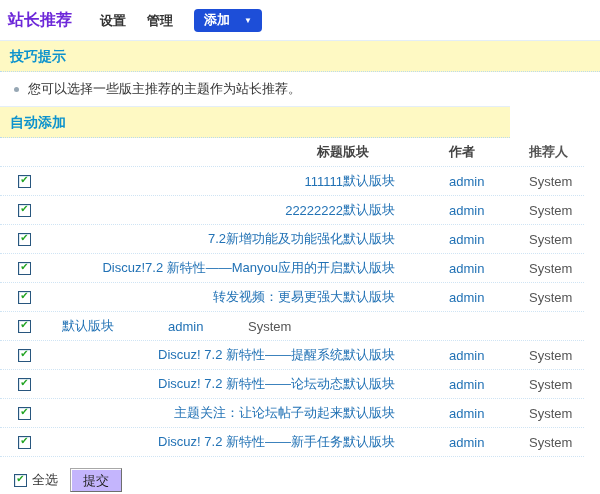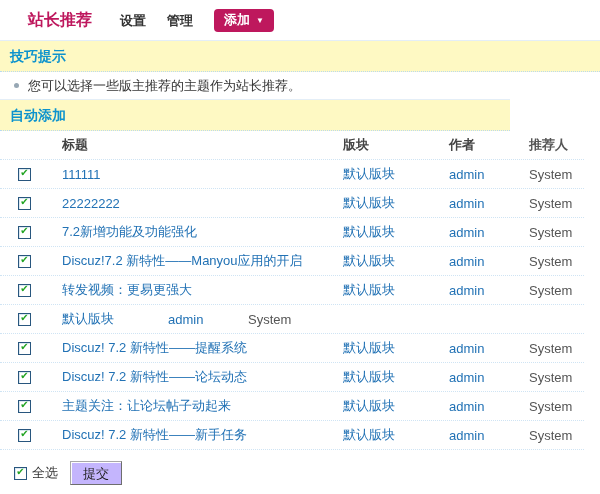--- a/index.html
+++ b/index.html
@@ -10,31 +10,30 @@
     color: #333;
   }
   .page { position: relative; width: 600px; height: 494px; background: #fff; }
 
   
   .topbar {
     display: flex; align-items: center;
     padding: 7px 0 0 8px; height: 34px;
   }
   .page-title {
-    font-size: 16px; font-weight: bold; color: #be185d;
+    font-size: 16px; font-weight: bold; color: #6d28d9;
     margin-right: 28px;
-    margin-left: 20px;
   }
   .tab {
     font-size: 13px; font-weight: bold; color: #333;
     margin-right: 21px; cursor: pointer; text-decoration: none;
   }
   .add-btn {
-    display: inline-flex; align-items: center; gap: 6px;
-    background: #be185d; color: #fff;
+    display: inline-flex; align-items: center; gap: 14px;
+    background: #1d4ed8; color: #fff;
     border: none; border-radius: 4px;
     font-family: inherit; font-size: 13px; font-weight: bold;
     padding: 4px 10px 5px 10px; height: 23px;
     cursor: pointer;
   }
   .caret { font-size: 8px; line-height: 1; position: relative; top: 1px; }
 
   
   .band {
     background: #fef9c3;
@@ -44,39 +43,39 @@
     padding-left: 10px;
     font-size: 14px; font-weight: bold; color: #0d93cd;
     margin-top: 6px;
   }
   .band.full { width: 600px; }
   .band.narrow { width: 510px; }
 
   
   .tip-row {
     display: flex; align-items: center;
-    padding: 10px 0 10px 14px; height: 27px;
+    padding: 10px 0 10px 14px; height: 34px;
     font-size: 13px; color: #333;
   }
   .bullet {
     width: 5px; height: 5px; border-radius: 50%;
     background: #97a7b4; margin-right: 9px; flex: 0 0 auto;
   }
 
   
   .table { width: 584px; }
   .row {
     display: flex; align-items: center;
     height: 29px;
     border-bottom: 1px dotted #cfe4f4;
     font-size: 13px;
   }
   .thead { font-weight: bold; color: #444; border-bottom: 1px dotted #cfe4f4; }
   .col-check { width: 62px; padding-left: 18px; flex: 0 0 auto; display: flex; align-items: center; }
-  .col-title { flex: 1 1 auto; overflow: hidden; white-space: nowrap; }
+  .col-title { flex: 1 1 auto; overflow: hidden; white-space: nowrap; text-align: right; }
   .col-forum { width: 106px; flex: 0 0 auto; }
   .col-author { width: 80px; flex: 0 0 auto; }
   .col-rec { width: 55px; flex: 0 0 auto; color: #555; }
 
   a.lnk { color: #2272b5; text-decoration: none; cursor: pointer; }
 
   
   .checkbox {
     width: 13px; height: 13px;
     background: #fff;

